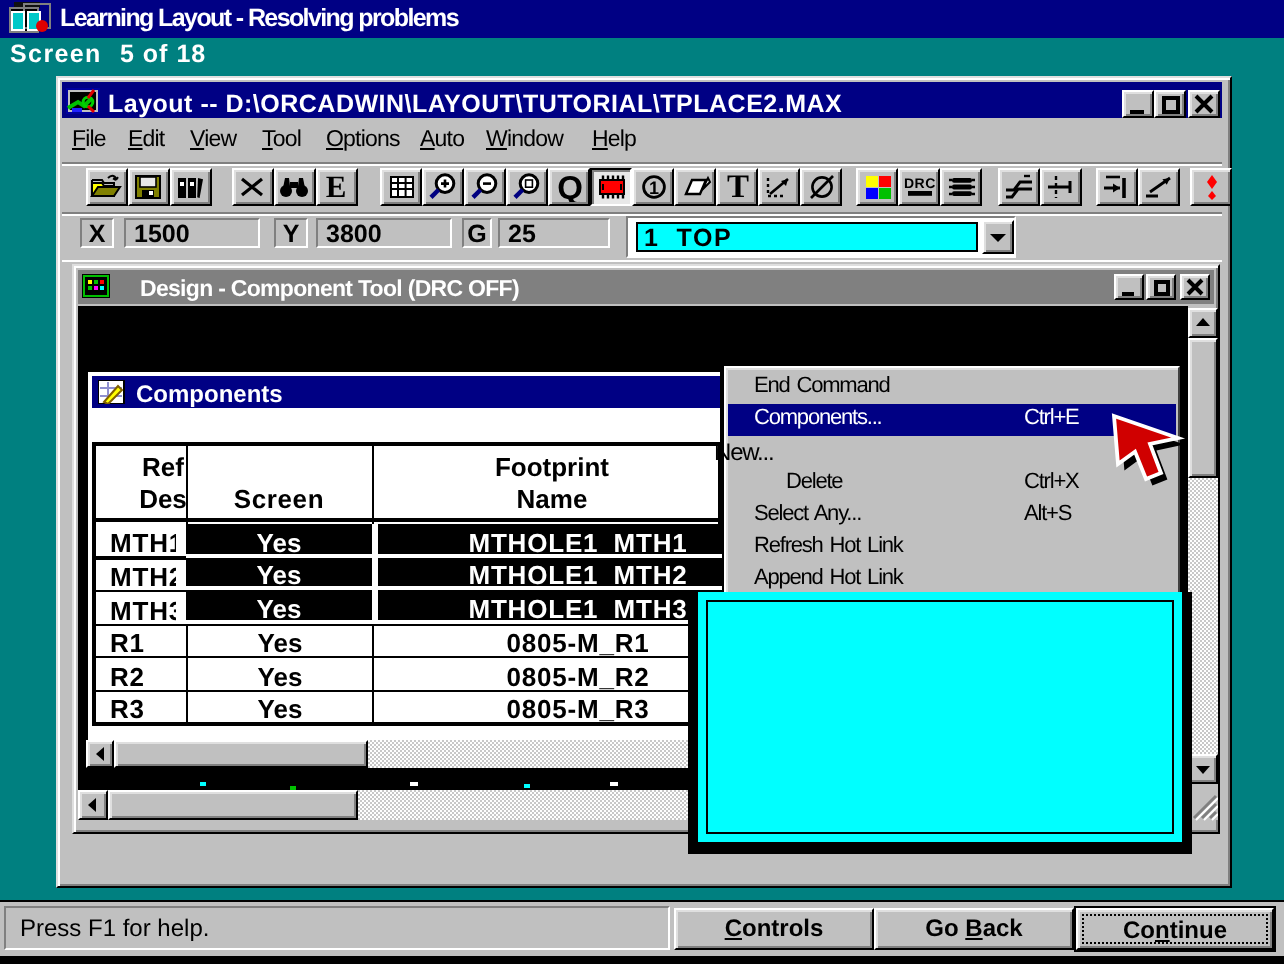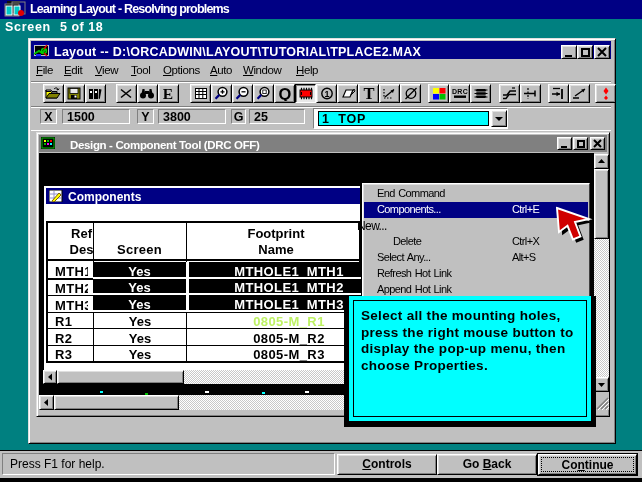--- a/index.html
+++ b/index.html
@@ -412,21 +412,21 @@
   <div class="abs" style="left:186px;top:295.2px;width:3px;height:14.8px;background:#fff;"></div>
   <div class="abs" style="left:189px;top:295.2px;width:172px;height:14.8px;background:#000;"></div>
   <div class="abs" style="left:93px;top:310.0px;width:268px;height:2.8px;background:#fff;"></div>
   <div class="abs" style="left:46px;top:311.6px;width:315px;height:1.2px;background:#000;"></div>
   <div class="abs b wt" style="left:93px;top:297.0px;width:93px;text-align:center;font-size:13px;">Yes</div>
   <div class="abs b wt" style="left:187px;top:297.0px;width:204px;text-align:center;font-size:13px;letter-spacing:0.4px;">MTHOLE1_MTH3</div>
   <div class="abs b" style="left:48px;top:297.6px;width:40px;overflow:hidden;font-size:13px;letter-spacing:0.4px;color:#000;white-space:nowrap;padding-left:7px;">MTH3</div>
   <div class="abs" style="left:46px;top:328.4px;width:315px;height:1px;background:#000;"></div>
   <div class="abs b" style="left:48px;top:314.2px;width:40px;overflow:hidden;font-size:13px;letter-spacing:0.4px;color:#000;white-space:nowrap;padding-left:7px;">R1</div>
   <div class="abs b" style="left:94px;top:314.2px;width:92px;text-align:center;font-size:13px;color:#000;">Yes</div>
-  <div class="abs b" style="left:187px;top:314.2px;width:204px;text-align:center;font-size:13px;letter-spacing:0.4px;color:#bef264;">0805-M_R1</div>
+  <div class="abs b" style="left:187px;top:314.2px;width:204px;text-align:center;font-size:13px;letter-spacing:0.4px;color:#000000;">0805-M_R1</div>
   <div class="abs" style="left:46px;top:345.0px;width:315px;height:1px;background:#000;"></div>
   <div class="abs b" style="left:48px;top:330.8px;width:40px;overflow:hidden;font-size:13px;letter-spacing:0.4px;color:#000;white-space:nowrap;padding-left:7px;">R2</div>
   <div class="abs b" style="left:94px;top:330.8px;width:92px;text-align:center;font-size:13px;color:#000;">Yes</div>
   <div class="abs b" style="left:187px;top:330.8px;width:204px;text-align:center;font-size:13px;letter-spacing:0.4px;color:#000;">0805-M_R2</div>
   <div class="abs" style="left:46px;top:361.6px;width:315px;height:1px;background:#000;"></div>
   <div class="abs b" style="left:48px;top:347.4px;width:40px;overflow:hidden;font-size:13px;letter-spacing:0.4px;color:#000;white-space:nowrap;padding-left:7px;">R3</div>
   <div class="abs b" style="left:94px;top:347.4px;width:92px;text-align:center;font-size:13px;color:#000;">Yes</div>
   <div class="abs b" style="left:187px;top:347.4px;width:204px;text-align:center;font-size:13px;letter-spacing:0.4px;color:#000;">0805-M_R3</div>
   </div>
 
@@ -449,21 +449,20 @@
   <div class="abs" style="left:512px;letter-spacing:-0.6px;word-spacing:1px;top:235px;font-size:11px;color:#000;">Ctrl+X</div>
   <div class="abs" style="left:377px;letter-spacing:-0.6px;word-spacing:1px;top:251px;font-size:11px;color:#000;">Select Any...</div>
   <div class="abs" style="left:512px;letter-spacing:-0.6px;word-spacing:1px;top:251px;font-size:11px;color:#000;">Alt+S</div>
   <div class="abs" style="left:377px;letter-spacing:-0.6px;word-spacing:1px;top:267px;font-size:11px;color:#000;">Refresh Hot Link</div>
   <div class="abs" style="left:377px;letter-spacing:-0.6px;word-spacing:1px;top:283px;font-size:11px;color:#000;">Append Hot Link</div>
   </div>
 
   <div class="abs" style="left:344px;top:296px;width:252px;height:131px;background:#000;"></div>
   <div class="abs" style="left:349px;top:296px;width:242px;height:125px;background:#00ffff;"></div>
   <div class="abs" style="left:353px;top:300px;width:234px;height:117px;border:1px solid #000;"></div>
-  <div class="abs b" style="left:361px;top:308px;width:226px;font-size:13.5px;letter-spacing:0.3px;line-height:16.5px;color:#000;">Select all the mounting holes, press the right mouse button to display the pop-up menu, then choose Properties.</div>
 
   <div class="abs" style="left:555px;top:206px;width:46px;height:46px;">
     <svg width="46" height="46" viewBox="0 0 46 46">
       <path d="M2,2 L34,13 L20,16 L25.5,30.5 L18,33.5 L12.5,19.8 L4,26 Z" fill="#000" transform="translate(3.2,3.2)"></path>
       <path d="M2,2 L34,13 L20,16 L25.5,30.5 L18,33.5 L12.5,19.8 L4,26 Z" fill="#d00000" stroke="#fff" stroke-width="1.9"></path>
     </svg>
   </div>
 
   <div class="abs" style="left:0;top:450px;width:642px;height:32px;background:#c0c0c0;border-top:1px solid #000;"></div>
   <div class="abs" style="left:2px;top:453px;width:333px;height:22px;border:1px solid;border-color:#808080 #fff #fff #808080;font-size:12px;line-height:20px;padding-left:7px;color:#000;">Press F1 for help.</div>

